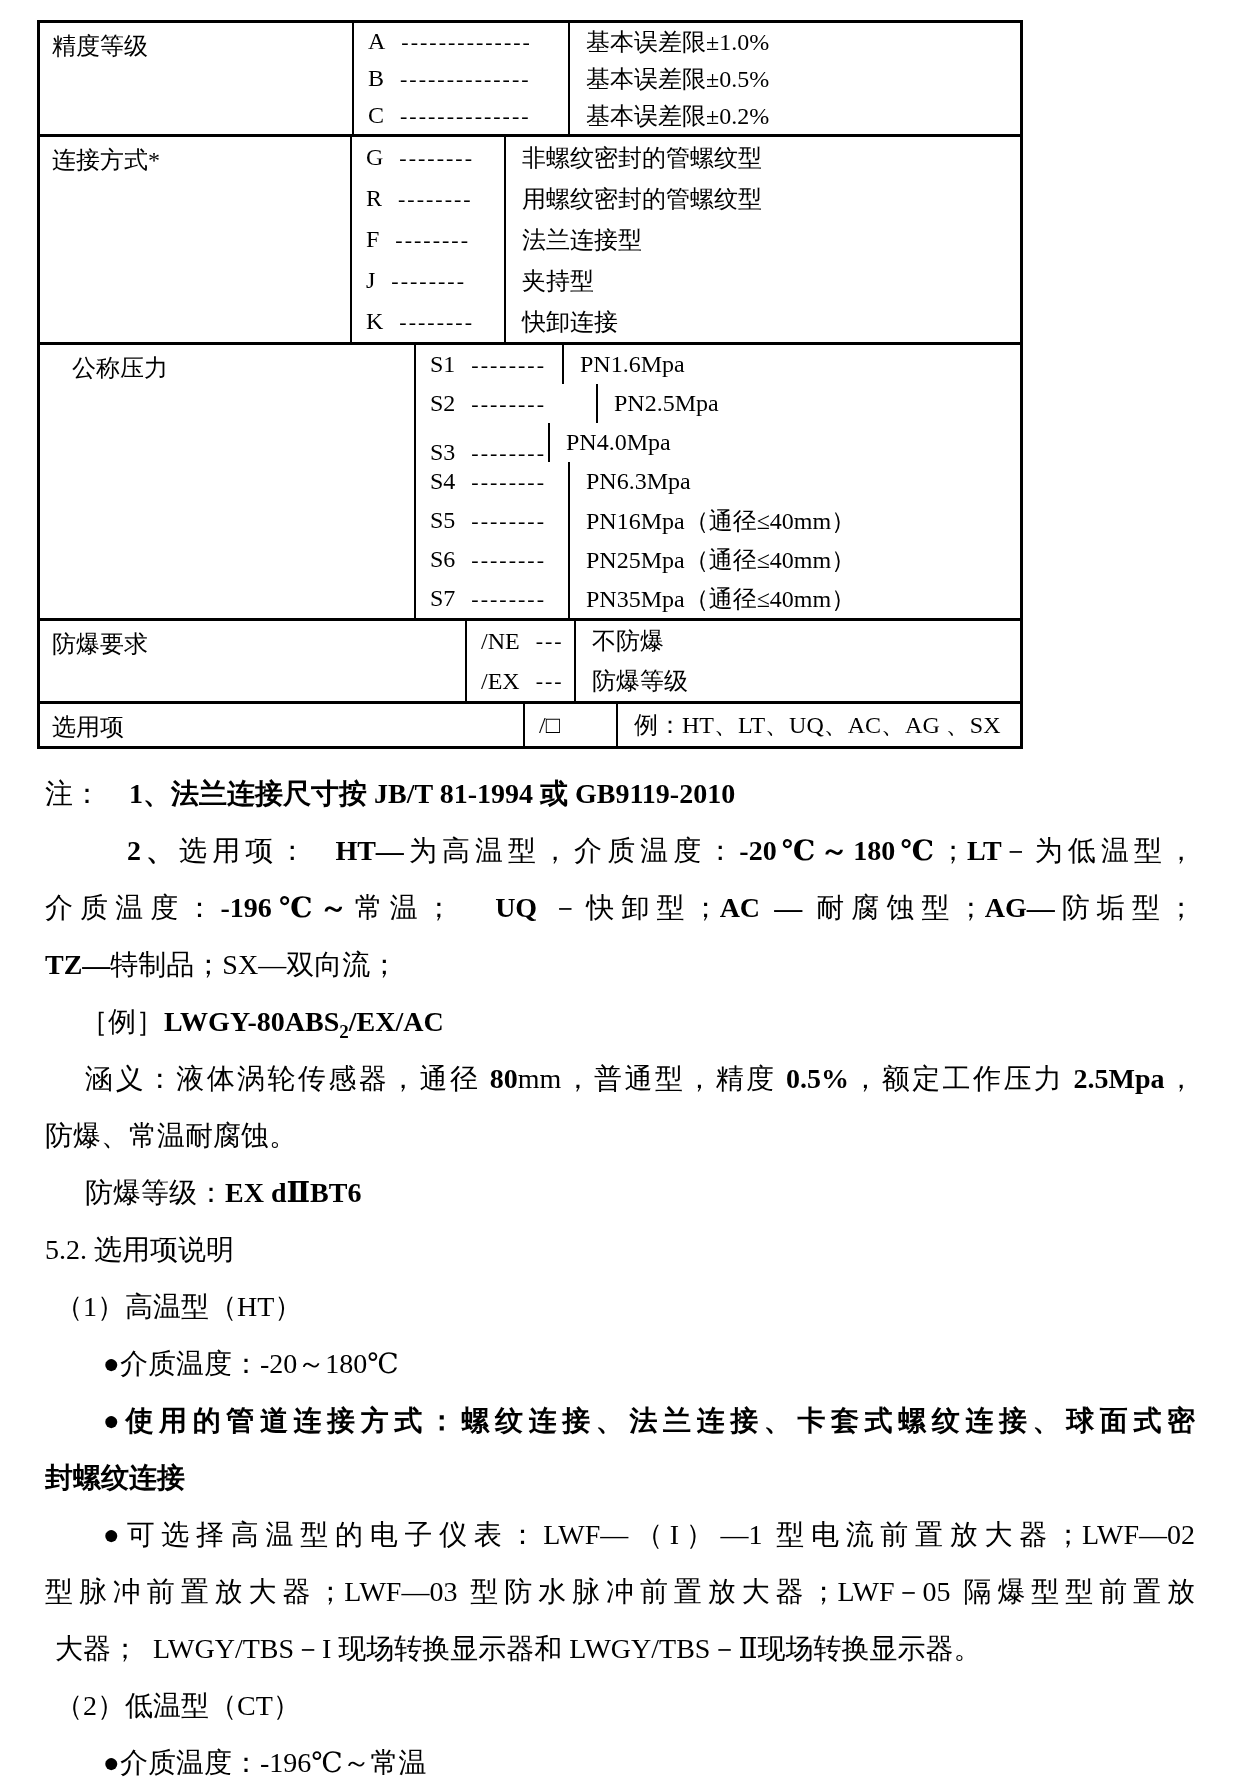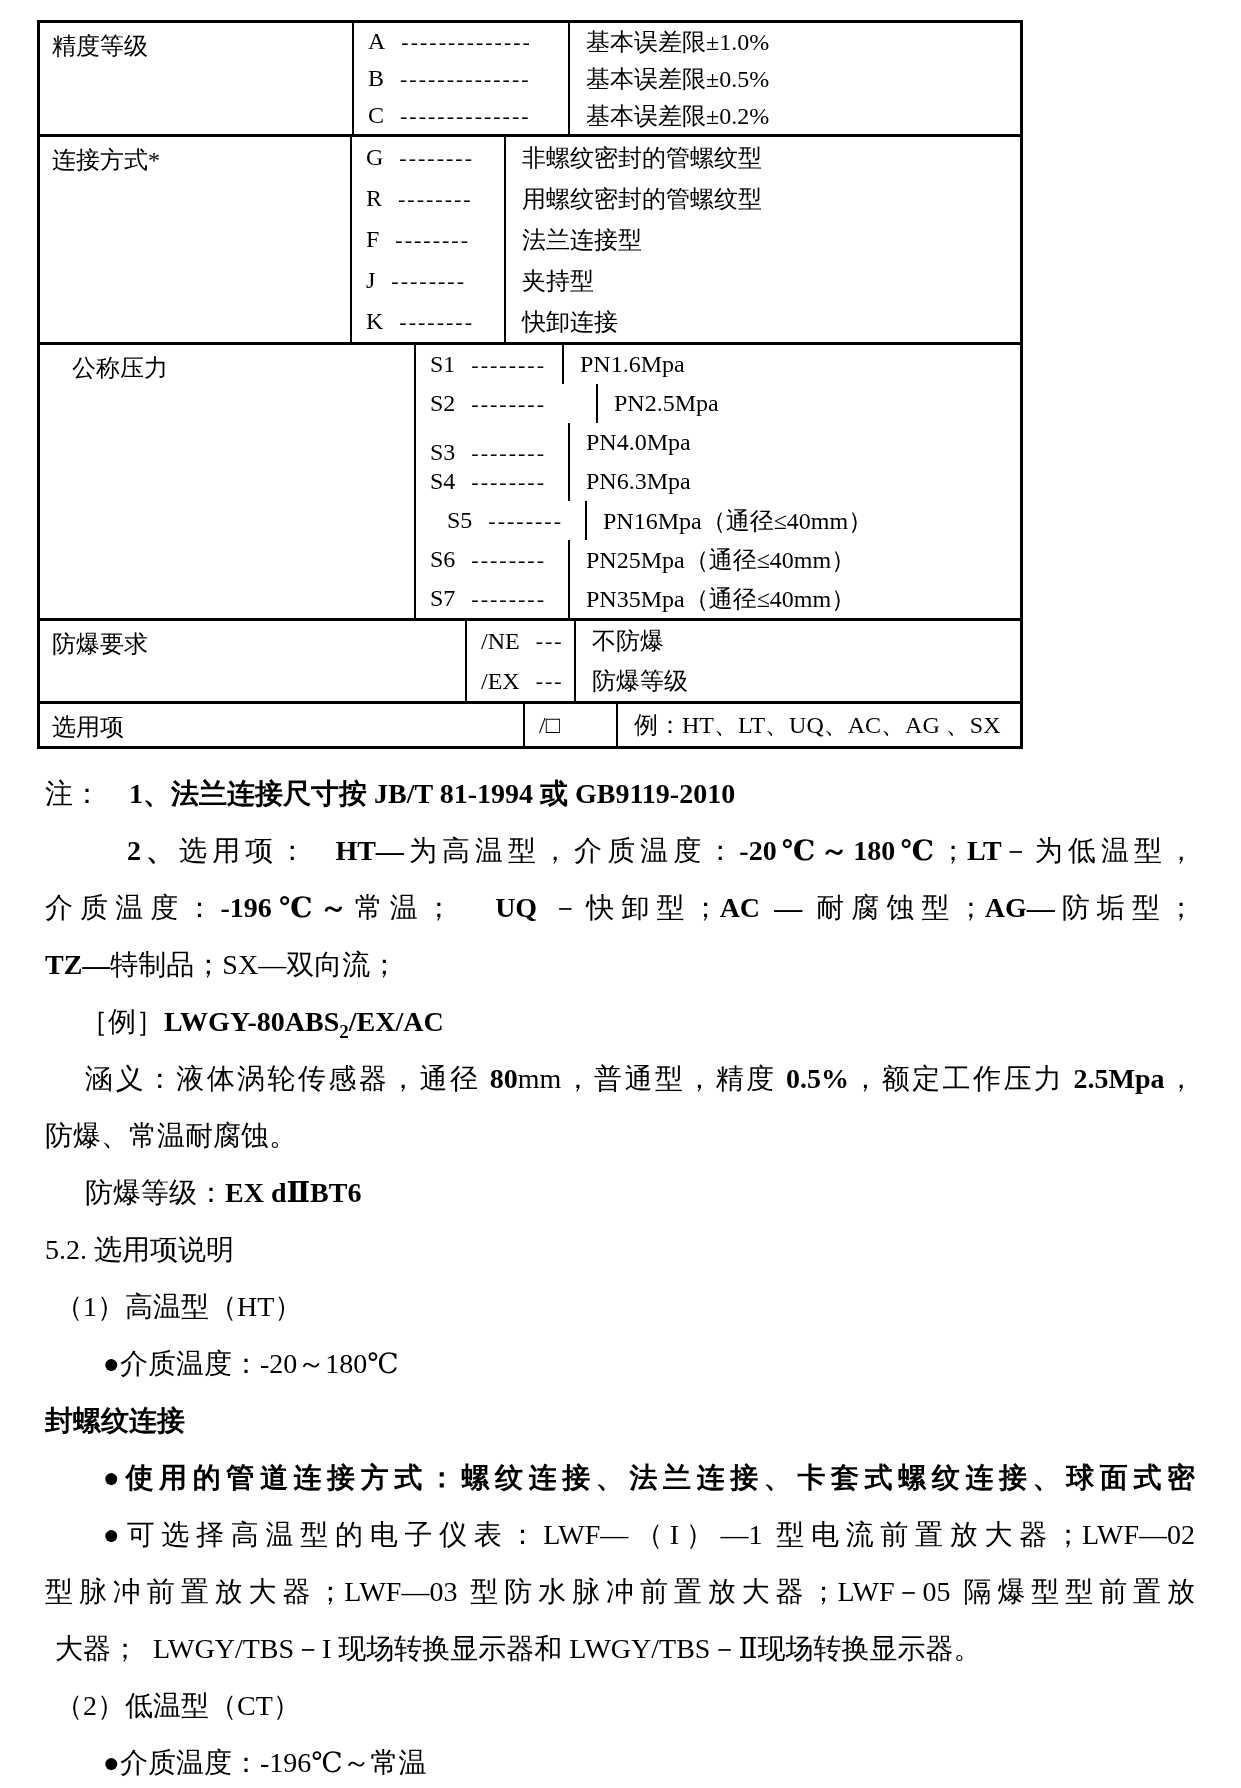--- a/index.html
+++ b/index.html
@@ -110,34 +110,34 @@
             <div class="desc">PN1.6Mpa</div>
           </div>
           <div class="row" style="height: 39px;">
             <div class="code" style="width: 180px;">
               <span>S2</span>
               <span class="dash">--------</span>
             </div>
             <div class="desc">PN2.5Mpa</div>
           </div>
           <div class="row" style="height: 39px;">
-            <div class="code" style="width: 152px; margin-top: 20px;">
+            <div class="code" style="width: 132px; margin-top: 20px;">
               <span>S3</span>
               <span class="dash">--------</span>
             </div>
             <div class="desc">PN4.0Mpa</div>
           </div>
           <div class="row" style="height: 39px;">
             <div class="code" style="width: 152px;">
               <span>S4</span>
               <span class="dash">--------</span>
             </div>
             <div class="desc">PN6.3Mpa</div>
           </div>
-          <div class="row" style="height: 39px; margin-left: 17px;">
+          <div class="row" style="height: 39px;">
             <div class="code" style="width: 152px;">
               <span>S5</span>
               <span class="dash">--------</span>
             </div>
             <div class="desc">PN16Mpa（通径≤40mm）</div>
           </div>
           <div class="row" style="height: 39px;">
             <div class="code" style="width: 152px;">
               <span>S6</span>
               <span class="dash">--------</span>
@@ -189,21 +189,21 @@
       <div class="nline fill" style="padding-left: 82px;"><span class="b">2、</span><span>选用项：  </span><span class="b">HT—</span><span>为高温型，介质温度：</span><span class="b">-20℃～180℃</span><span>；</span><span class="b">LT</span><span>－为低温型，</span></div>
       <div class="nline fill" style="padding-left: 0px;"><span>介质温度：</span><span class="b">-196℃～</span><span>常温；   </span><span class="b">UQ</span><span> －快卸型；</span><span class="b">AC —</span><span> 耐腐蚀型；</span><span class="b">AG—</span><span>防垢型；</span></div>
       <div class="nline" style="padding-left: 0px;"><span class="b">TZ—</span><span>特制品；SX—双向流；</span></div>
       <div class="nline" style="padding-left: 35px;"><span>［例］</span><span class="b">LWGY-80ABS</span><span class="b sub">2</span><span class="b">/EX/AC</span></div>
       <div class="nline fill" style="padding-left: 40px;"><span>涵义：液体涡轮传感器，通径 </span><span class="b">80</span><span>mm，普通型，精度 </span><span class="b">0.5%</span><span>，额定工作压力 </span><span class="b">2.5Mpa</span><span>，</span></div>
       <div class="nline" style="padding-left: 0px;"><span>防爆、常温耐腐蚀。</span></div>
       <div class="nline" style="padding-left: 40px;"><span>防爆等级：</span><span class="b">EX dⅡBT6</span></div>
       <div class="nline" style="padding-left: 0px;"><span>5.2. 选用项说明</span></div>
       <div class="nline" style="padding-left: 10px;"><span>（1）高温型（HT）</span></div>
       <div class="nline" style="padding-left: 58px;"><span>●介质温度：-20～180℃</span></div>
+      <div class="nline fill" style="padding-left: 58px;"><span class="b">●使用的管道连接方式：螺纹连接、法兰连接、卡套式螺纹连接、球面式密</span></div>
       <div class="nline" style="padding-left: 0px;"><span class="b">封螺纹连接</span></div>
-      <div class="nline fill" style="padding-left: 58px;"><span class="b">●使用的管道连接方式：螺纹连接、法兰连接、卡套式螺纹连接、球面式密</span></div>
       <div class="nline fill" style="padding-left: 58px;"><span>●可选择高温型的电子仪表：LWF—（I）—1 型电流前置放大器；LWF—02</span></div>
       <div class="nline fill" style="padding-left: 0px;"><span>型脉冲前置放大器；LWF—03 型防水脉冲前置放大器；LWF－05 隔爆型型前置放</span></div>
       <div class="nline" style="padding-left: 10px;"><span>大器；  LWGY/TBS－I 现场转换显示器和 LWGY/TBS－Ⅱ现场转换显示器。</span></div>
       <div class="nline" style="padding-left: 10px;"><span>（2）低温型（CT）</span></div>
       <div class="nline" style="padding-left: 58px;"><span>●介质温度：-196℃～常温</span></div>
     </div>
 </div>
 
 </body></html>

